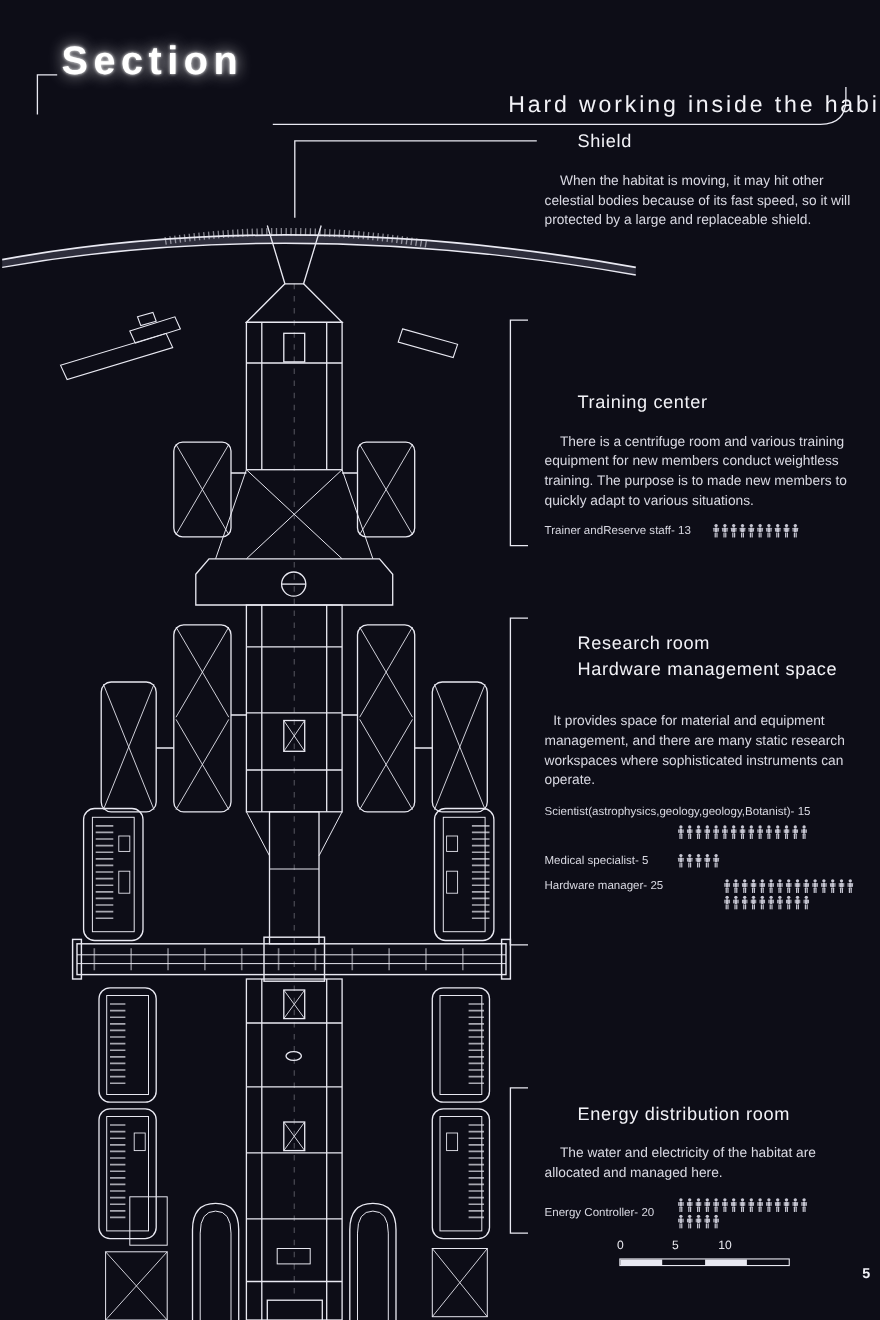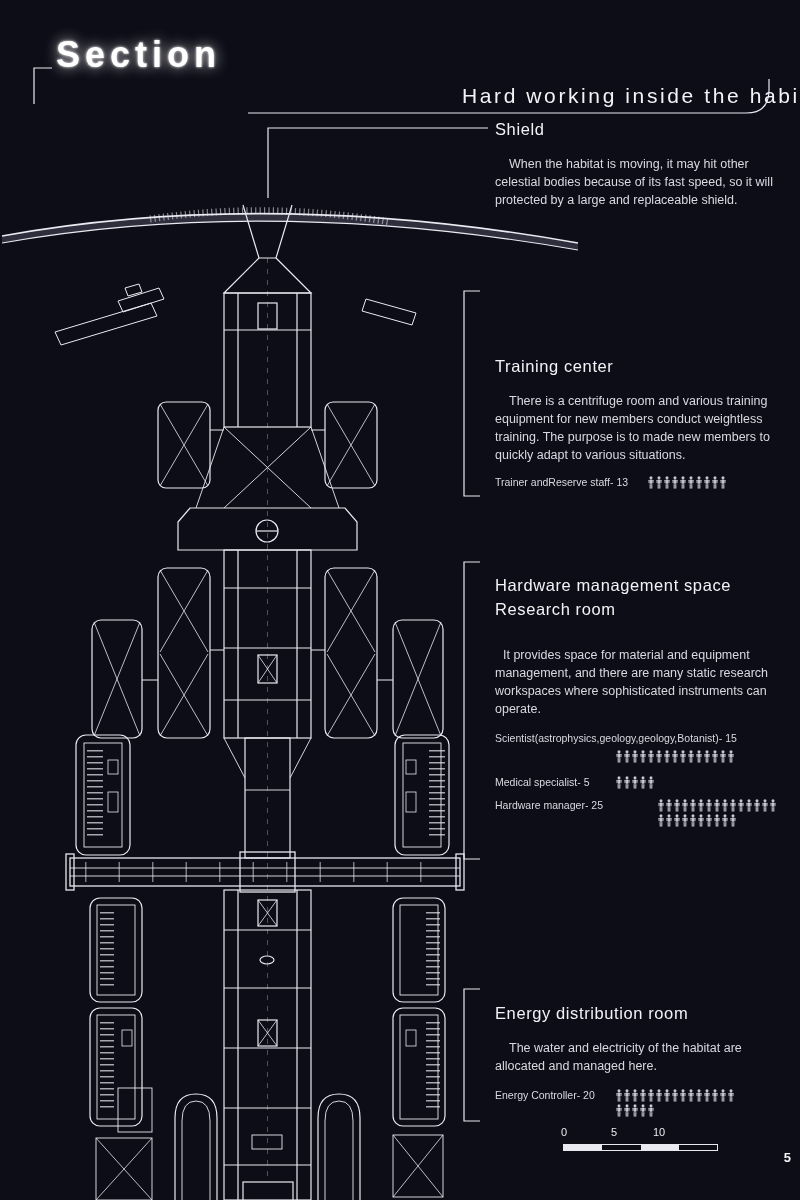--- a/index.html
+++ b/index.html
@@ -12,39 +12,39 @@
   .title{
     position:absolute;left:56px;top:34px;
     font-size:36px;font-weight:bold;letter-spacing:5px;color:#ffffff;
     text-shadow:0 0 14px rgba(255,255,255,.85),0 0 3px #fff;
   }
   .subtitle{
     position:absolute;left:462px;top:84px;
     font-size:21px;letter-spacing:2.6px;color:#f2f2f7;white-space:nowrap;
   }
   .ann{position:absolute;}
-  .ann-heading{font-size:16.5px;font-weight:400;letter-spacing:.6px;color:#f2f2f7;line-height:1.45;}
+  .ann-heading{font-size:16.5px;font-weight:400;letter-spacing:.6px;color:#f2f2f7;line-height:1.45;margin-left:30px;}
   .ann-body{margin-top:13px;font-size:12.5px;line-height:1.45;color:#d9d9e2;text-indent:14px;}
   .role{display:flex;align-items:flex-start;}
   .role-label{font-size:10.5px;color:#d9d9e2;flex:0 0 120px;line-height:1.3;}
   .role-label.wide{flex:0 0 152px;}
   .icons{display:flex;flex-wrap:wrap;width:124px;row-gap:2px;align-content:flex-start;}
   .person{width:8px;height:13px;fill:#c6c6d2;display:block;}
   .stacked .icons{margin-left:120px;margin-top:4px;}
   .stacked .role-label{flex:none;width:auto;}
   .shield-block{left:495px;top:118px;width:292px;}
   .training-block{left:495px;top:355px;width:292px;}
   .training-block .role{margin-top:12px;}
   .research-block{left:495px;top:574px;width:300px;}
   .research-block .ann-body{margin-top:24px;text-indent:8px;}
   .role-scientist{margin-top:14px;}
   .role-medical{margin-top:13px;}
   .role-hardware{margin-top:9px;gap:42px;}
   .energy-block{left:495px;top:1002px;width:300px;}
-  .energy-block .role{margin-top:14px;}
+  .energy-block .role{margin-top:14px;align-items:center;}
   .scalebar{position:absolute;left:563px;top:1126px;width:155px;}
   .scalebar-labels{position:relative;height:14px;font-size:11px;color:#e8e8ee;}
   .scalebar-labels span{position:absolute;top:0;}
   .sb-0{left:-2px}.sb-5{left:48px}.sb-10{left:90px}
   .scalebar-bar{margin-top:4px;height:5px;border:1px solid #e9e9f2;display:flex;}
   .scalebar-bar .seg{flex:1;}
   .seg.fill{background:#e9e9f2;}
   .pagenum{position:absolute;right:9px;top:1150px;font-size:13px;font-weight:bold;color:#f2f2f7;}
 </style>
 </head>
@@ -264,22 +264,22 @@
             <rect x="1.9" y="4.6" width="1.1" height="4.4" rx="0.55"></rect>
             <rect x="7" y="4.6" width="1.1" height="4.4" rx="0.55"></rect>
             <rect x="3.3" y="9.9" width="1.4" height="5.9" rx="0.6"></rect>
             <rect x="5.3" y="9.9" width="1.4" height="5.9" rx="0.6"></rect>
           </svg>
         </span>
     </div>
   </div>
 
   <div class="ann research-block">
+    <div class="ann-heading">Research room</div>
     <div class="ann-heading">Hardware management space</div>
-    <div class="ann-heading">Research room</div>
     <div class="ann-body">It provides space for material and equipment management, and there are many static research workspaces where sophisticated instruments can operate.</div>
 
     <div class="role stacked role-scientist" style="display:block;">
       <div class="role-label">Scientist(astrophysics,geology,geology,Botanist)- 15</div>
       <div class="icons">
           <svg class="person" viewBox="0 0 10 16">
             <circle cx="5" cy="2.1" r="1.9"></circle>
             <rect x="3.2" y="4.3" width="3.6" height="5.4" rx="1.2"></rect>
             <rect x="1.9" y="4.6" width="1.1" height="4.4" rx="0.55"></rect>
             <rect x="7" y="4.6" width="1.1" height="4.4" rx="0.55"></rect>

